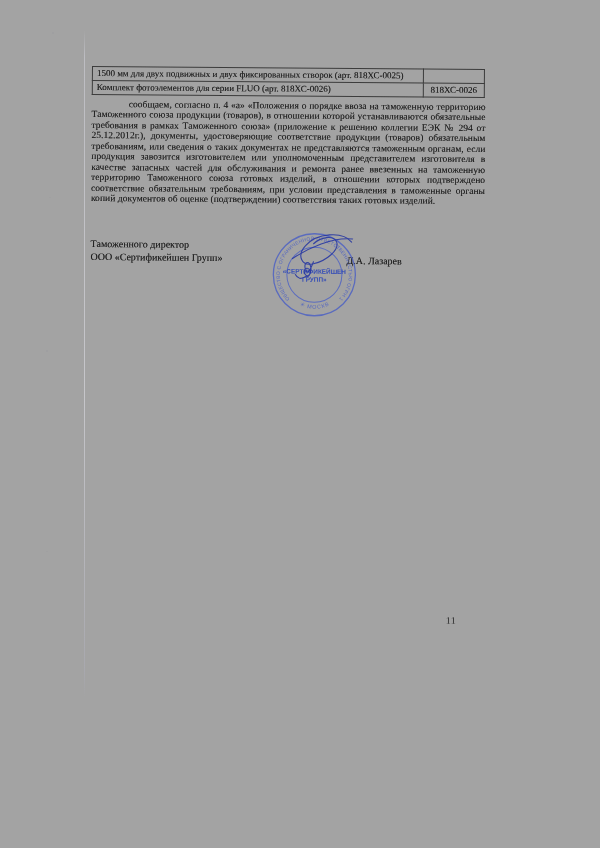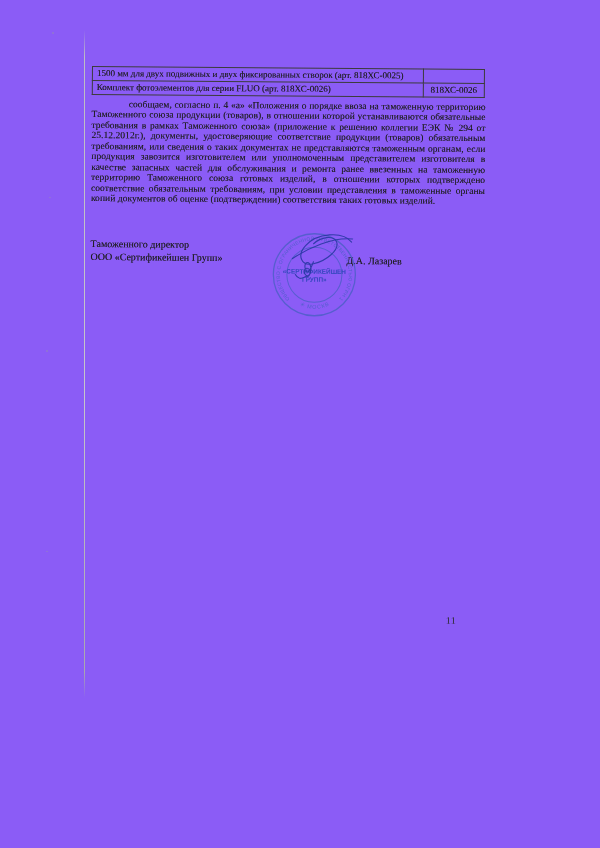--- a/index.html
+++ b/index.html
@@ -1,17 +1,17 @@
 <!DOCTYPE html>
 <html style="--stamp-blue: #4a5fc5; --stamp-center-blue: #2c46b8; --signature-ink: #2838a2;"><head>
 <meta charset="utf-8">
 <style>
   html,body{margin:0;padding:0;}
   body{width:600px;height:848px;background:#ffffff;font-family:"Liberation Serif","DejaVu Serif",serif;}
-  .scan{position:relative;width:600px;height:848px;background:#8b5cf6;overflow:hidden;}
+  .scan{position:relative;width:600px;height:848px;background:#a3a3a3;overflow:hidden;}
 
   
   .edge-line{position:absolute;left:84px;top:30px;width:1px;height:668px;
     background:linear-gradient(to bottom,rgba(150,150,155,0) 0%,#bdbdc2 4%,#c6c6ca 55%,#a8a8ae 96%,rgba(150,150,155,0) 100%);}
   .speck{position:absolute;width:2px;height:2px;border-radius:50%;background:#9a9a9e;opacity:.45;}
   .speck.s1{left:52px;top:32px;}
   .speck.s2{left:49px;top:197px;width:2px;height:1px;}
   .speck.s3{left:46px;top:350px;}
   .speck.s4{left:46px;top:551px;height:1px;}
 

